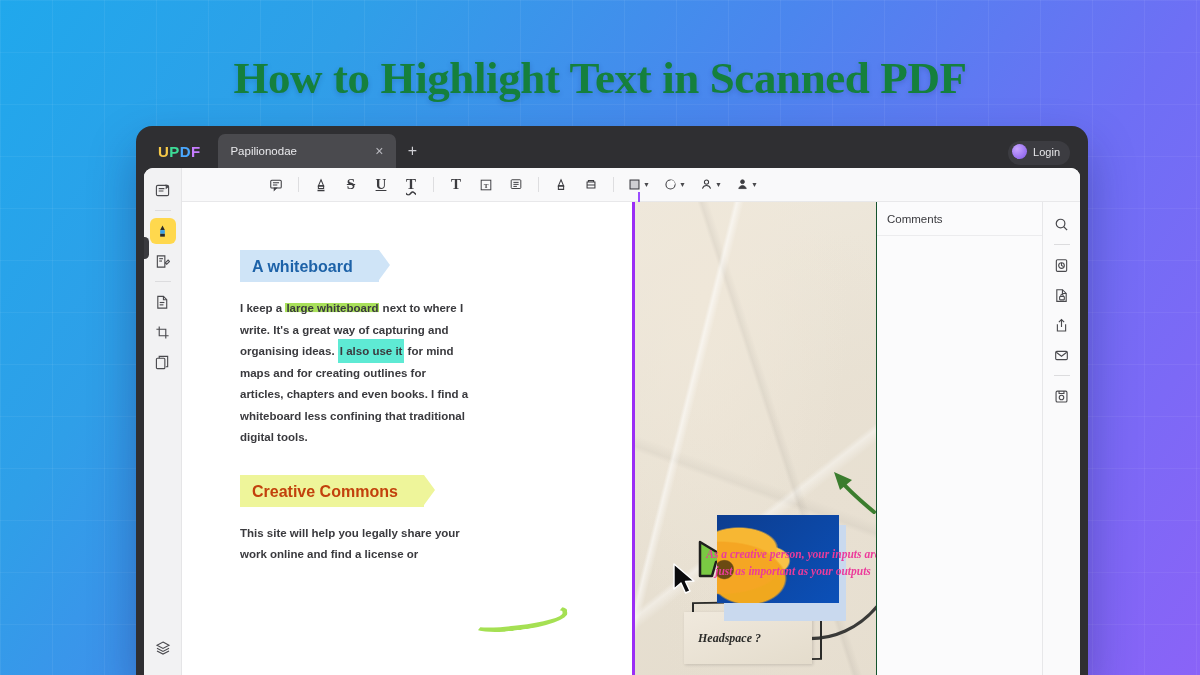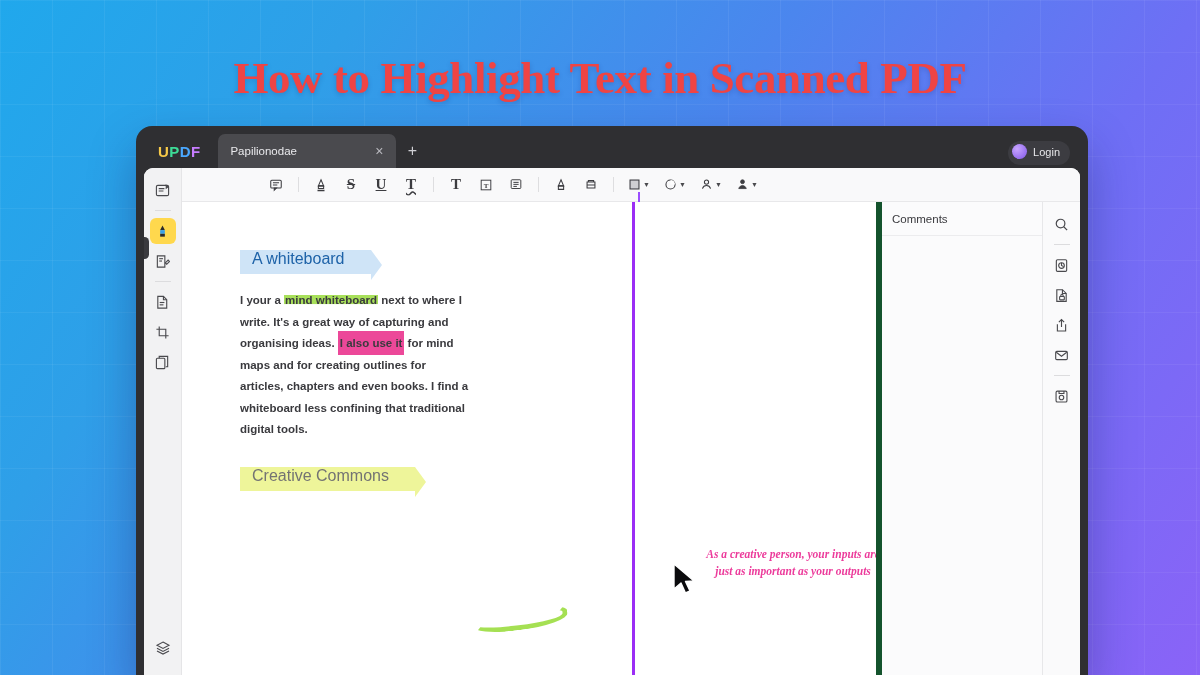--- a/index.html
+++ b/index.html
@@ -19,21 +19,21 @@
   }
 
   
   .banner-title {
     position: absolute; top: 52px; left: 0; width: 1200px;
     text-align: center;
     font-family: "Liberation Serif", serif;
     font-weight: 700;
     font-size: 45px;
     letter-spacing: -.4px;
-    color: #ef4444;
+    color: #15803d;
     text-shadow: 0 2px 5px rgba(20,40,120,.22);
     white-space: nowrap;
   }
 
   
   .window {
     position: absolute;
     left: 136px; top: 126px;
     width: 952px; height: 549px;
     background: #2f2f32;
@@ -189,45 +189,45 @@
     border: 1px dashed #8f8ce0; pointer-events: none;
   }
   .handle {
     position: absolute; width: 7px; height: 7px; border-radius: 50%;
     background: #8b7fe8; border: 1px solid #fff;
   }
 
   
   .tag {
     display: inline-block; position: relative;
-    font-weight: 400; font-size: 16px;
-    padding: 0 26px 6px 12px; margin-top: 22px; text-align: right;
+    font-weight: 700; font-size: 16px;
+    padding: 8px 26px 6px 12px; margin-top: 22px; text-align: right;
   }
   .tag.blue { background: #cfe4f7; color: #1d62a8; }
-  .tag.lime { background: #eef59a; color: #737373; margin-top: 26px; }
+  .tag.lime { background: #eef59a; color: #c2410c; margin-top: 26px; }
   .tag::after {
     content:""; position:absolute; right:-11px; top:0;
     border-style: solid; border-width: 0 0 0 0;
     width:0; height:0;
     border-top: 15px solid transparent;
     border-bottom: 15px solid transparent;
     border-left: 11px solid #cfe4f7;
   }
   .tag.lime::after { border-left-color: #eef59a; }
 
   .body-text {
     margin-top: 16px; width: 232px;
     font-size: 11.5px; line-height: 21.5px;
     color: #3a3a3e; font-weight: 600;
   }
   .hl-green {
     background: linear-gradient(transparent 8%, #a8e05a 12%, #a8e05a 82%, transparent 88%);
     padding: 0 1px;
   }
-  .hl-cyan { background: #ec4899; padding: 6px 2px; }
+  .hl-cyan { background: #5eead4; padding: 6px 2px; }
   .scribble {
     position: absolute; left: 290px; top: 406px; width: 96px; height: 22px;
     border: 5px solid #9ede45; border-color: transparent #9ede45 #9ede45 transparent;
     border-radius: 60% 40% 55% 45%; transform: rotate(-7deg);
     opacity: .92; pointer-events: none;
   }
 
   
   .cursor { position: absolute; left: 489px; top: 360px; z-index: 40; }
 
@@ -273,21 +273,21 @@
   }
 
   .star {
     position: absolute; left: 210px; top: 472px; font-size: 34px;
     color: #9fd9e8; opacity: .75;
   }
 
   
   .comments {
     width: 166px; flex: 0 0 166px;
-    background: #fbfbfc; border-left: 6px solid #14532d;
+    background: #fbfbfc; border-left: 1px solid #14532d;
     display: flex; flex-direction: column;
   }
   .comments-head {
     height: 34px; display: flex; align-items: center;
     padding: 0 10px; border-bottom: 1px solid #ececee;
     font-size: 11.5px; color: #3a3a3e;
   }
 
   
   .rail-right {
@@ -467,32 +467,59 @@
               <path d="M3.4 13c.8-2.6 2.6-3.7 4.6-3.7S11.8 10.4 12.6 13z"></path>
           </svg>
             <span class="caret">▼</span>
         </div>
       </div>
 
       <div class="content">
 
         <div class="doc">
 
+          <div class="page-right">
+            <div class="paper-crease"></div>
+
+            <svg style="position:absolute;left:196px;top:264px;" width="54" height="54" viewBox="0 0 54 54">
+              <path d="M46 46 C34 36, 22 26, 12 14" stroke="#3b7d2e" stroke-width="4" fill="none" stroke-linecap="round"></path>
+              <path d="M6 6 L24 14 L12 24 Z" fill="#3b7d2e"></path>
+            </svg>
+
+            <svg style="position:absolute;left:58px;top:330px;" width="54" height="54" viewBox="0 0 54 54">
+              <path d="M10 44 L10 10 L40 28 L26 30 L22 44 Z" fill="#7ac943" stroke="#1f1f1d" stroke-width="2.5" stroke-linejoin="round"></path>
+            </svg>
+
+            <svg style="position:absolute;left:150px;top:390px;" width="110" height="75" viewBox="0 0 110 75">
+              <path d="M100 8 C80 36, 50 50, 16 46" stroke="#3a3a38" stroke-width="3.2" fill="none" stroke-linecap="round"></path>
+              <path d="M26 36 L10 48 L28 54 Z" fill="#3a3a38"></path>
+            </svg>
+
+            <div class="star">✦</div>
+
+            <div class="headspace-box"></div>
+            <div class="headspace-paper"></div>
+            <div class="headspace-label">Headspace ?</div>
+
+            <div class="flower-shadow"></div>
+            <div class="flower"></div>
+          </div>
 
           <div class="page-left">
 
 
             <div><span class="tag blue">A whiteboard</span></div>
 
             <div class="body-text">
-              <span>I your a </span><span class="hl-green">mind whiteboard</span><span> next to where I write. It's a great way of capturing and organising ideas. </span><span class="hl-cyan">I also use it</span><span> for mind maps and for creating outlines for articles, chapters and even books. I find a whiteboard less confining that traditional digital tools.</span>
+              <span>I keep a </span><span class="hl-green">large whiteboard</span><span> next to where I write. It's a great way of capturing and organising ideas. </span><span class="hl-cyan">I also use it</span><span> for mind maps and for creating outlines for articles, chapters and even books. I find a whiteboard less confining that traditional digital tools.</span>
             </div>
 
             <div><span class="tag lime">Creative Commons</span></div>
 
+            <div class="body-text">This site will help you legally share your work online and find a license or</div>
           </div>
 
           <div class="scribble"></div>
 
           <div class="note-pink">As a creative person, your inputs are just as important as your outputs</div>
 
           <div class="divider-line"></div>
 
           <svg class="cursor" width="30" height="40" viewBox="0 0 30 40">
             <path d="M3 2 L3 27 L10 21 L14.5 31 L19 29 L14.5 19.5 L23 19 Z" fill="#0b0b0d" stroke="#ffffff" stroke-width="1.4" stroke-linejoin="round"></path>

